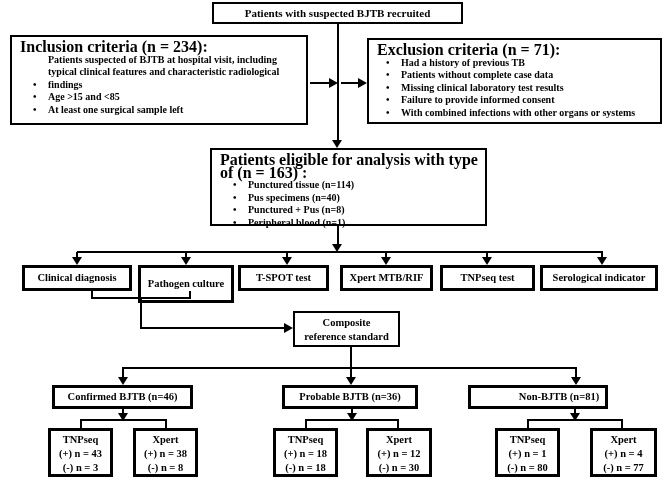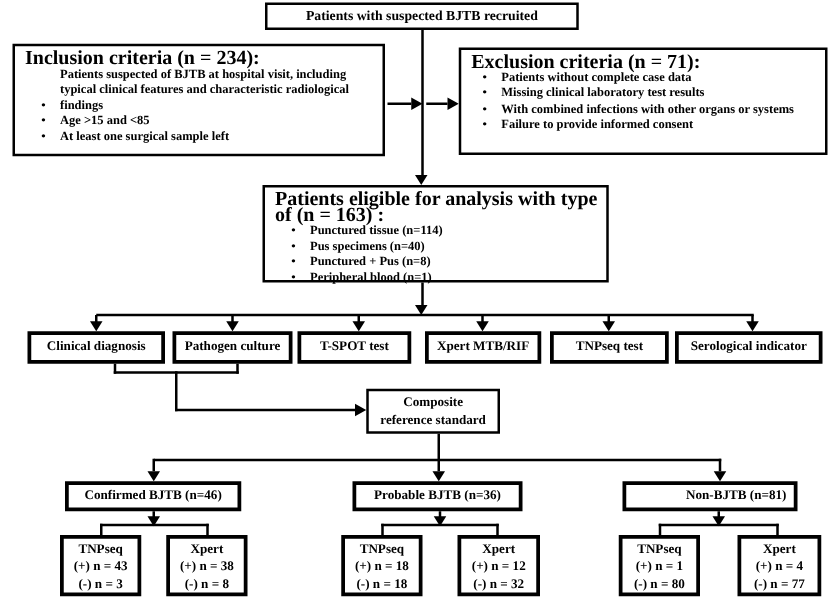--- a/index.html
+++ b/index.html
@@ -64,33 +64,37 @@
     <div class="bullet-row">
       <span class="bullet"></span>
       <span class="btxt">At least one surgical sample left</span>
     </div>
   </div>
 
   <div class="fbox crit exc" style="left:367px;top:38px;width:295px;height:86px;">
     <div class="title">Exclusion criteria (n = 71):</div>
     <div class="bullet-row">
       <span class="bullet"></span>
+      <span class="btxt">Had a history of previous TB</span>
+    </div>
+    <div class="bullet-row">
+      <span class="bullet"></span>
       <span class="btxt">Patients without complete case data</span>
     </div>
     <div class="bullet-row">
       <span class="bullet"></span>
       <span class="btxt">Missing clinical laboratory test results</span>
     </div>
     <div class="bullet-row">
       <span class="bullet"></span>
+      <span class="btxt">Failure to provide informed consent</span>
+    </div>
+    <div class="bullet-row">
+      <span class="bullet"></span>
       <span class="btxt">With combined infections with other organs or systems</span>
-    </div>
-    <div class="bullet-row">
-      <span class="bullet"></span>
-      <span class="btxt">Failure to provide informed consent</span>
     </div>
   </div>
 
   <div class="fbox crit" style="left:210px;top:148px;width:277px;height:78px;">
     <div class="title">Patients eligible for analysis with type of (n = 163) :</div>
     <div class="bullet-row">
       <span class="bullet"></span>
       <span class="btxt">Punctured tissue (n=114)</span>
     </div>
     <div class="bullet-row">
@@ -119,21 +123,21 @@
   <div class="line" style="left:286px;top:252px;width:2px;height:6px;"></div>
   <div class="ah ah-d" style="left:282px;top:257px;"></div>
   <div class="line" style="left:385px;top:252px;width:2px;height:6px;"></div>
   <div class="ah ah-d" style="left:381px;top:257px;"></div>
   <div class="line" style="left:486px;top:252px;width:2px;height:6px;"></div>
   <div class="ah ah-d" style="left:482px;top:257px;"></div>
   <div class="line" style="left:601px;top:252px;width:2px;height:6px;"></div>
   <div class="ah ah-d" style="left:597px;top:257px;"></div>
 
   <div class="fbox thick center-label" style="left:22px;top:265px;width:110px;height:26px;">Clinical diagnosis</div>
-  <div class="fbox thick center-label" style="left:138px;top:265px;width:96px;height:26px;">Pathogen culture</div>
+  <div class="fbox thick center-label" style="left:138px;top:265px;width:96px;height:38px;">Pathogen culture</div>
   <div class="fbox thick center-label" style="left:238px;top:265px;width:91px;height:26px;">T-SPOT test</div>
   <div class="fbox thick center-label" style="left:340px;top:265px;width:93px;height:26px;">Xpert MTB/RIF</div>
   <div class="fbox thick center-label" style="left:440px;top:265px;width:95px;height:26px;">TNPseq test</div>
   <div class="fbox thick center-label" style="left:540px;top:265px;width:118px;height:26px;">Serological indicator</div>
 
   <div class="line" style="left:91px;top:291px;width:2px;height:8px;"></div>
   <div class="line" style="left:189px;top:291px;width:2px;height:8px;"></div>
   <div class="line" style="left:91px;top:297px;width:100px;height:2px;"></div>
   <div class="line" style="left:140px;top:297px;width:2px;height:32px;"></div>
   <div class="line" style="left:140px;top:327px;width:144px;height:2px;"></div>
@@ -147,21 +151,21 @@
   <div class="line" style="left:350px;top:347px;width:2px;height:30px;"></div>
   <div class="ah ah-d" style="left:346px;top:377px;"></div>
   <div class="line" style="left:123px;top:367px;width:454px;height:2px;"></div>
   <div class="line" style="left:122px;top:367px;width:2px;height:10px;"></div>
   <div class="ah ah-d" style="left:118px;top:377px;"></div>
   <div class="line" style="left:575px;top:367px;width:2px;height:10px;"></div>
   <div class="ah ah-d" style="left:571px;top:377px;"></div>
 
   <div class="fbox thick center-label" style="left:52px;top:385px;width:141px;height:24px;">Confirmed BJTB (n=46)</div>
   <div class="fbox thick center-label" style="left:282px;top:385px;width:136px;height:24px;">Probable BJTB (n=36)</div>
-  <div class="fbox thick center-label" style="left:498px;top:385px;width:140px;height:24px;padding-left:42px;">Non-BJTB (n=81)</div>
+  <div class="fbox thick center-label" style="left:468px;top:385px;width:140px;height:24px;padding-left:42px;">Non-BJTB (n=81)</div>
 
   <div class="line" style="left:122px;top:409px;width:2px;height:6px;"></div>
   <div class="ah ah-d" style="left:118px;top:413px;"></div>
   <div class="line" style="left:80px;top:419px;width:87px;height:2px;"></div>
   <div class="line" style="left:80px;top:419px;width:2px;height:9px;"></div>
   <div class="line" style="left:165px;top:419px;width:2px;height:9px;"></div>
 
   <div class="line" style="left:351px;top:409px;width:2px;height:6px;"></div>
   <div class="ah ah-d" style="left:347px;top:413px;"></div>
   <div class="line" style="left:305px;top:419px;width:94px;height:2px;"></div>
@@ -192,21 +196,21 @@
     <div>TNPseq</div>
     <div class="result-rows">
       <div>(+) n = 18</div>
       <div>(-) n = 18</div>
     </div>
   </div>
   <div class="fbox thick result" style="left:366px;top:428px;width:66px;height:49px;">
     <div>Xpert</div>
     <div class="result-rows">
       <div>(+) n = 12</div>
-      <div>(-) n = 32</div>
+      <div>(-) n = 30</div>
     </div>
   </div>
   <div class="fbox thick result" style="left:495px;top:428px;width:65px;height:49px;">
     <div>TNPseq</div>
     <div class="result-rows">
       <div>(+) n = 1</div>
       <div>(-) n = 80</div>
     </div>
   </div>
   <div class="fbox thick result" style="left:590px;top:428px;width:67px;height:49px;">

